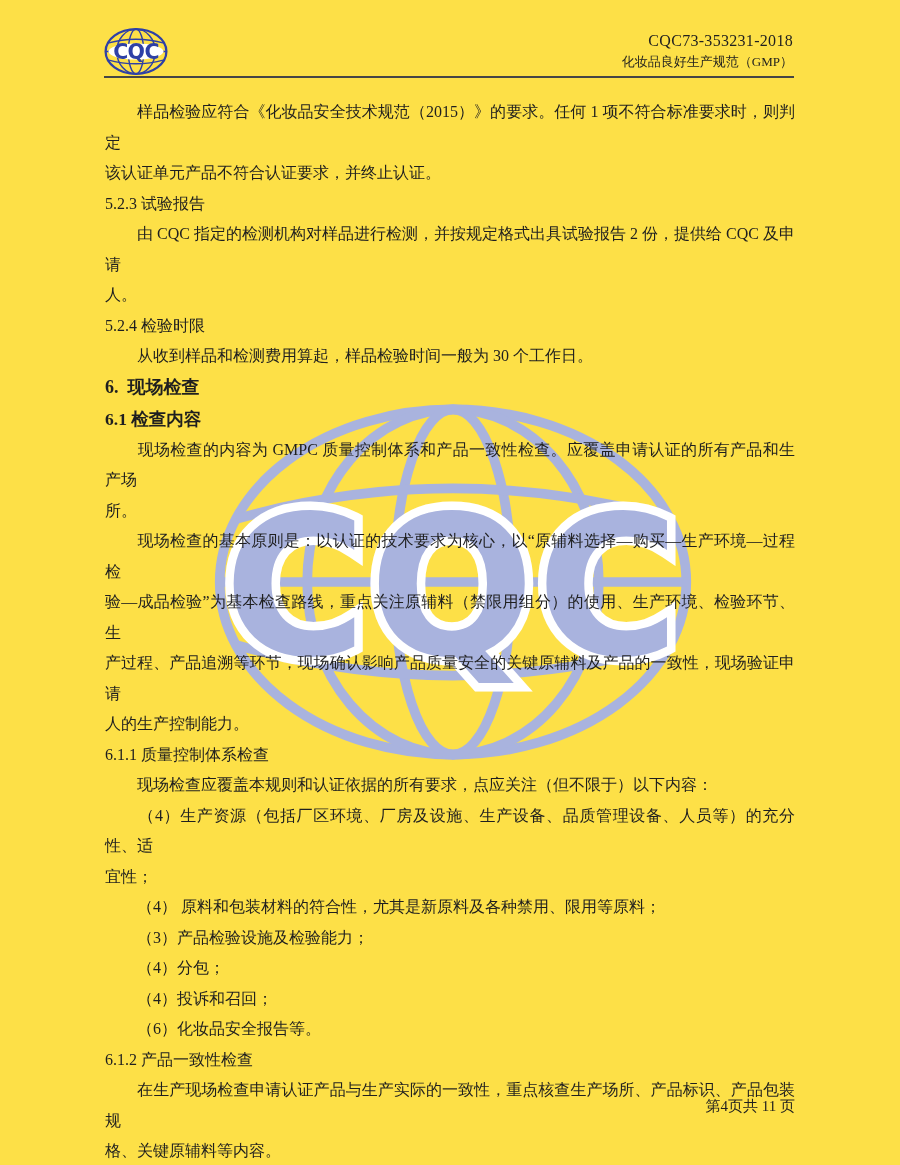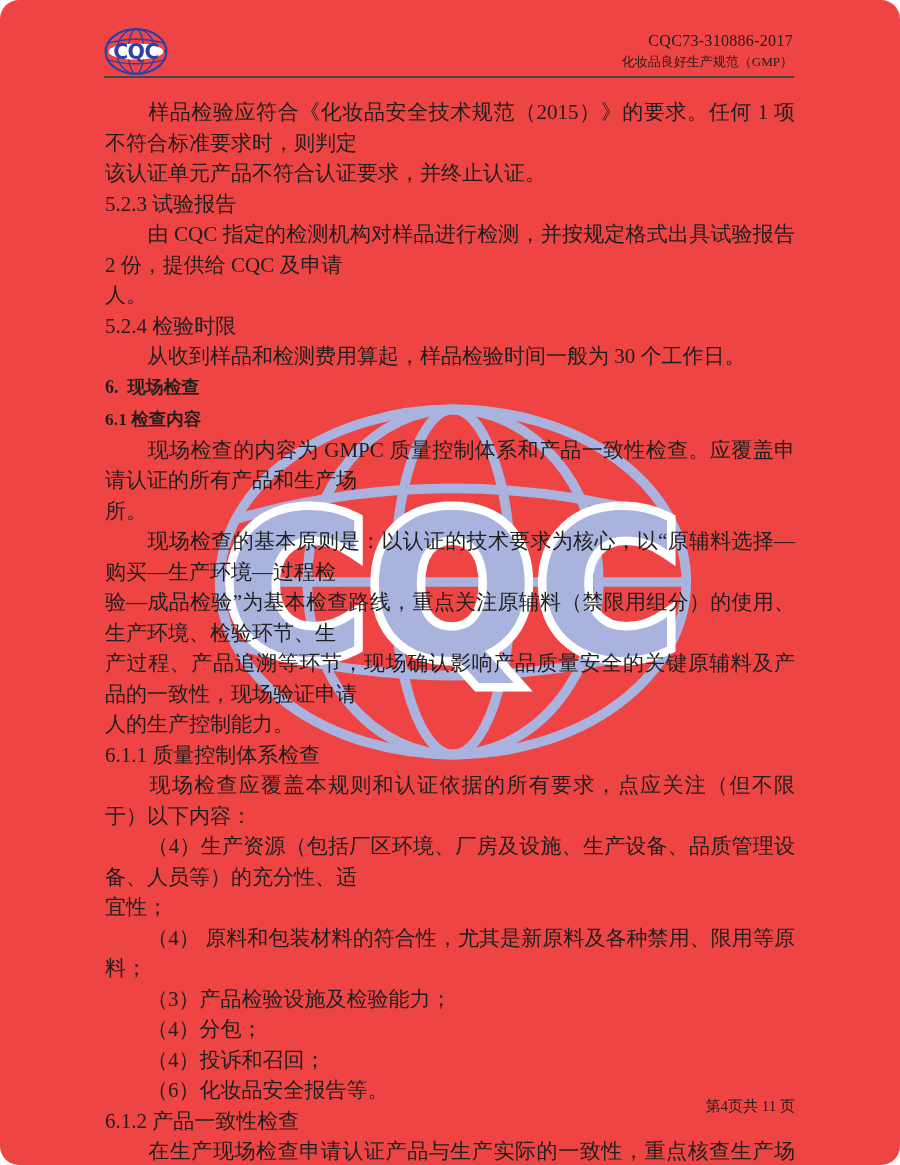--- a/index.html
+++ b/index.html
@@ -1,24 +1,23 @@
 <!DOCTYPE html>
 <html><head>
 <meta charset="utf-8">
 <style>
   html, body { margin: 0; padding: 0; background: #ffffff; }
   .page {
     position: relative;
     width: 900px;
     height: 1165px;
-    background: #ef4444;
+    background: #fde047;
     overflow: hidden;
     font-family: "Liberation Serif", "DejaVu Serif", serif;
     color: #1f1f1f;
-    border-radius: 19px;
   }
 
   
   .logo-svg {
     position: absolute;
     left: 104px;
     top: 27px;
     width: 64px;
     height: 49px;
   }
@@ -59,21 +58,21 @@
   
   .content {
     position: absolute;
     left: 105px;
     top: 97px;
     width: 690px;
     z-index: 1;
   }
   .content p {
     margin: 0;
-    font-size: 21px;
+    font-size: 16px;
     line-height: 30.5px;
     white-space: pre-wrap;
     text-align: justify;
   }
   .content p.h1 {
     font-weight: bold;
     font-size: 18px;
     margin-bottom: 2px;
   }
   .content p.h2 {
@@ -103,21 +102,21 @@
       <ellipse cx="100" cy="75" rx="24" ry="70" stroke-width="4.5"></ellipse>
       <path d="M12 49 Q100 24 188 49" stroke-width="4.5"></path>
       <path d="M5 75 L195 75" stroke-width="4.5"></path>
       <path d="M12 101 Q100 126 188 101" stroke-width="4.5"></path>
     </g>
     <ellipse cx="100" cy="75" rx="86" ry="25" fill="#ffffff"></ellipse>
     <text x="100" y="75" text-anchor="middle" dominant-baseline="central" font-family="'DejaVu Sans', sans-serif" font-weight="bold" font-size="64" letter-spacing="-2" fill="#2e40a6">CQC</text>
   </svg>
 
   <div class="header-right">
-    <div class="doc-number">CQC73-310886-2017</div>
+    <div class="doc-number">CQC73-353231-2018</div>
     <div class="doc-title">化妆品良好生产规范（GMP）</div>
   </div>
 
   <div class="header-rule"></div>
 
   <svg class="watermark-svg" viewBox="0 0 200 150" xmlns="http://www.w3.org/2000/svg">
     <g fill="none" stroke="#a9b3de" stroke-width="4">
       <ellipse cx="100" cy="75" rx="96" ry="71"></ellipse>
       <ellipse cx="100" cy="75" rx="60" ry="71"></ellipse>
       <ellipse cx="100" cy="75" rx="24" ry="71"></ellipse>

